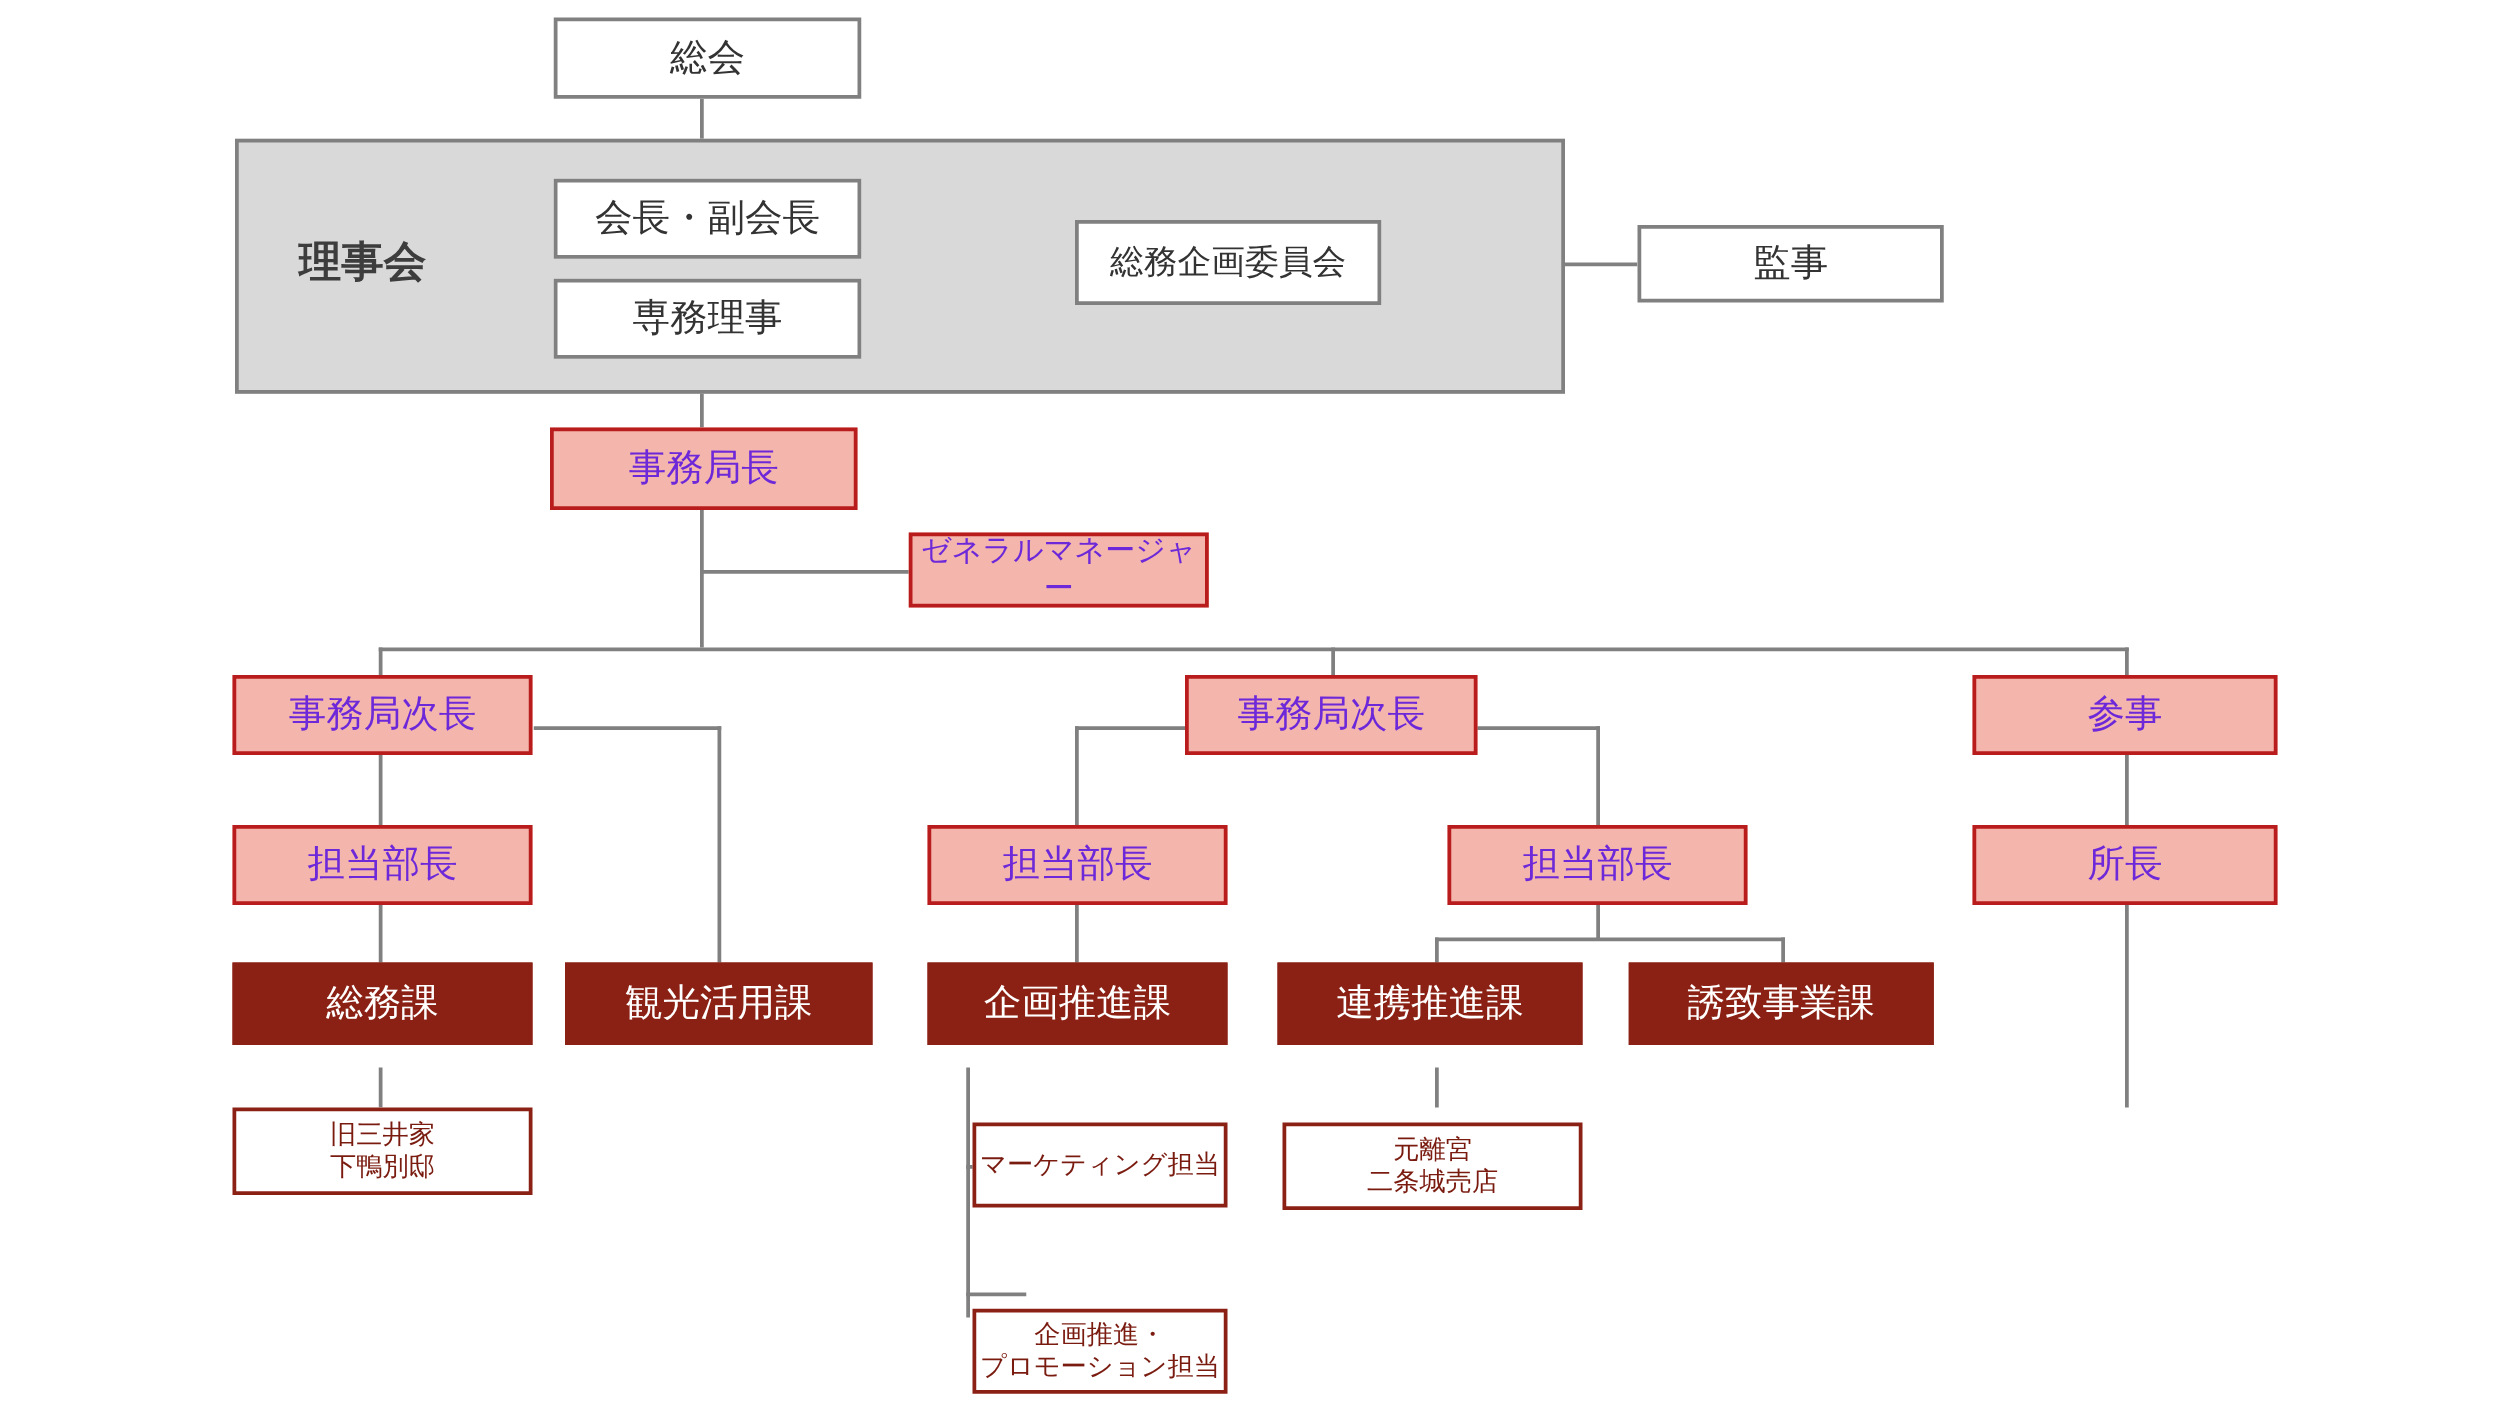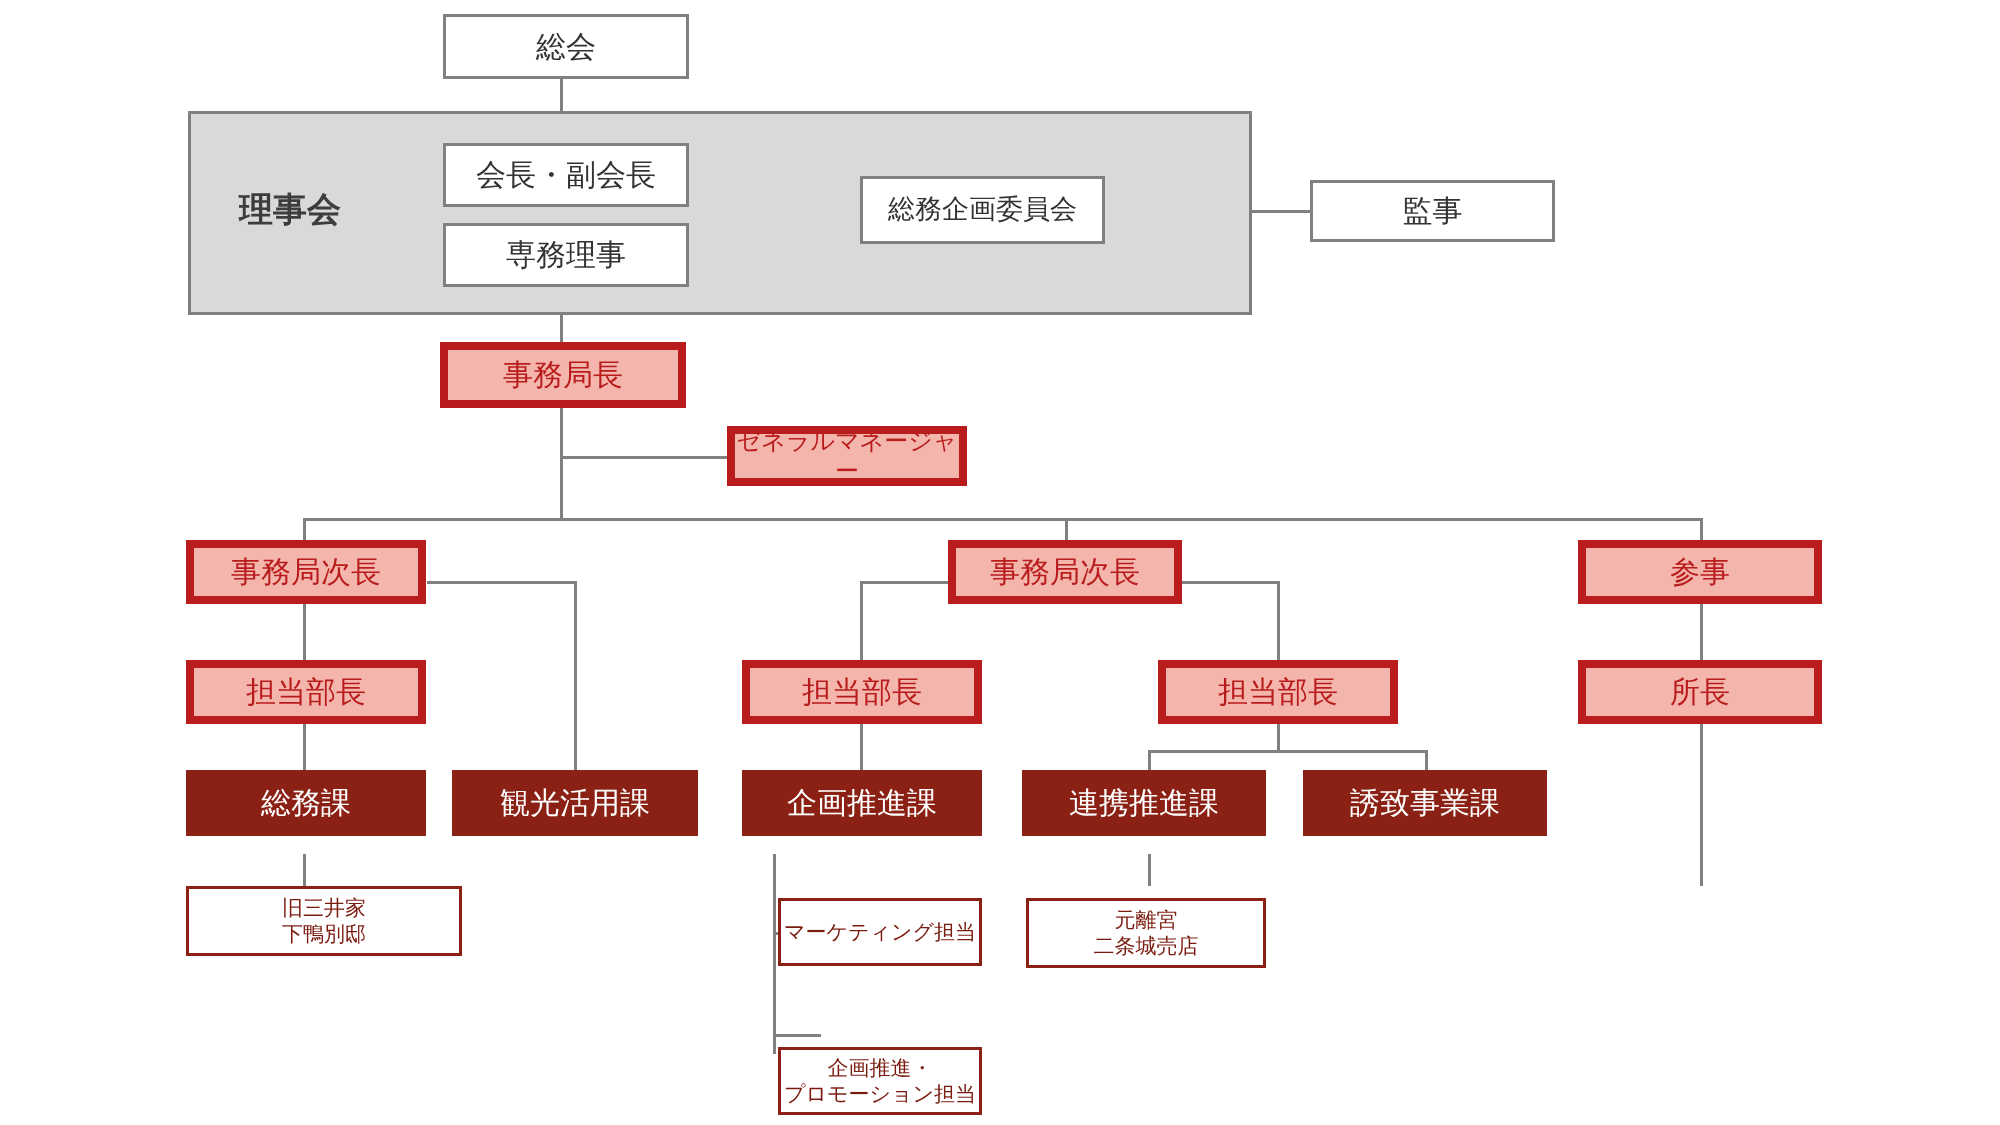--- a/index.html
+++ b/index.html
@@ -60,22 +60,22 @@
     color:#3d3d3d;
     z-index:4;
     display:flex;
     align-items:center;
     justify-content:center;
   }
 
   
   .n-pink{
     background:#F4B6AC;
-    border:8px solid #b91c1c;
-    color:#b91c1c;
+    border:3px solid #b91c1c;
+    color:#6d28d9;
     font-size:30px;
   }
   .n-pink.sm{font-size:24px;}
 
   
   .n-dark{
     background:#8B2114;
     border:3px solid #8B2114;
     color:#ffffff;
     font-size:30px;
@@ -175,21 +175,21 @@
   <div class="node n-dark" style="left:186px; top:770px; width:240px; height:66px;">総務課</div>
 
   <div class="node n-dark" style="left:452px; top:770px; width:246px; height:66px;">観光活用課</div>
 
   <div class="node n-dark" style="left:742px; top:770px; width:240px; height:66px;">企画推進課</div>
 
   <div class="node n-dark" style="left:1022px; top:770px; width:244px; height:66px;">連携推進課</div>
 
   <div class="node n-dark" style="left:1303px; top:770px; width:244px; height:66px;">誘致事業課</div>
 
-  <div class="node n-leaf" style="left:186px; top:886px; width:276px; height:70px;">旧三井家
+  <div class="node n-leaf" style="left:186px; top:886px; width:240px; height:70px;">旧三井家
 下鴨別邸</div>
 
   <div class="node n-leaf" style="left:778px; top:898px; width:204px; height:68px;">マーケティング担当</div>
 
   <div class="node n-leaf" style="left:778px; top:1047px; width:204px; height:68px;">企画推進・
 プロモーション担当</div>
 
   <div class="node n-leaf" style="left:1026px; top:898px; width:240px; height:70px;">元離宮
 二条城売店</div>
 

